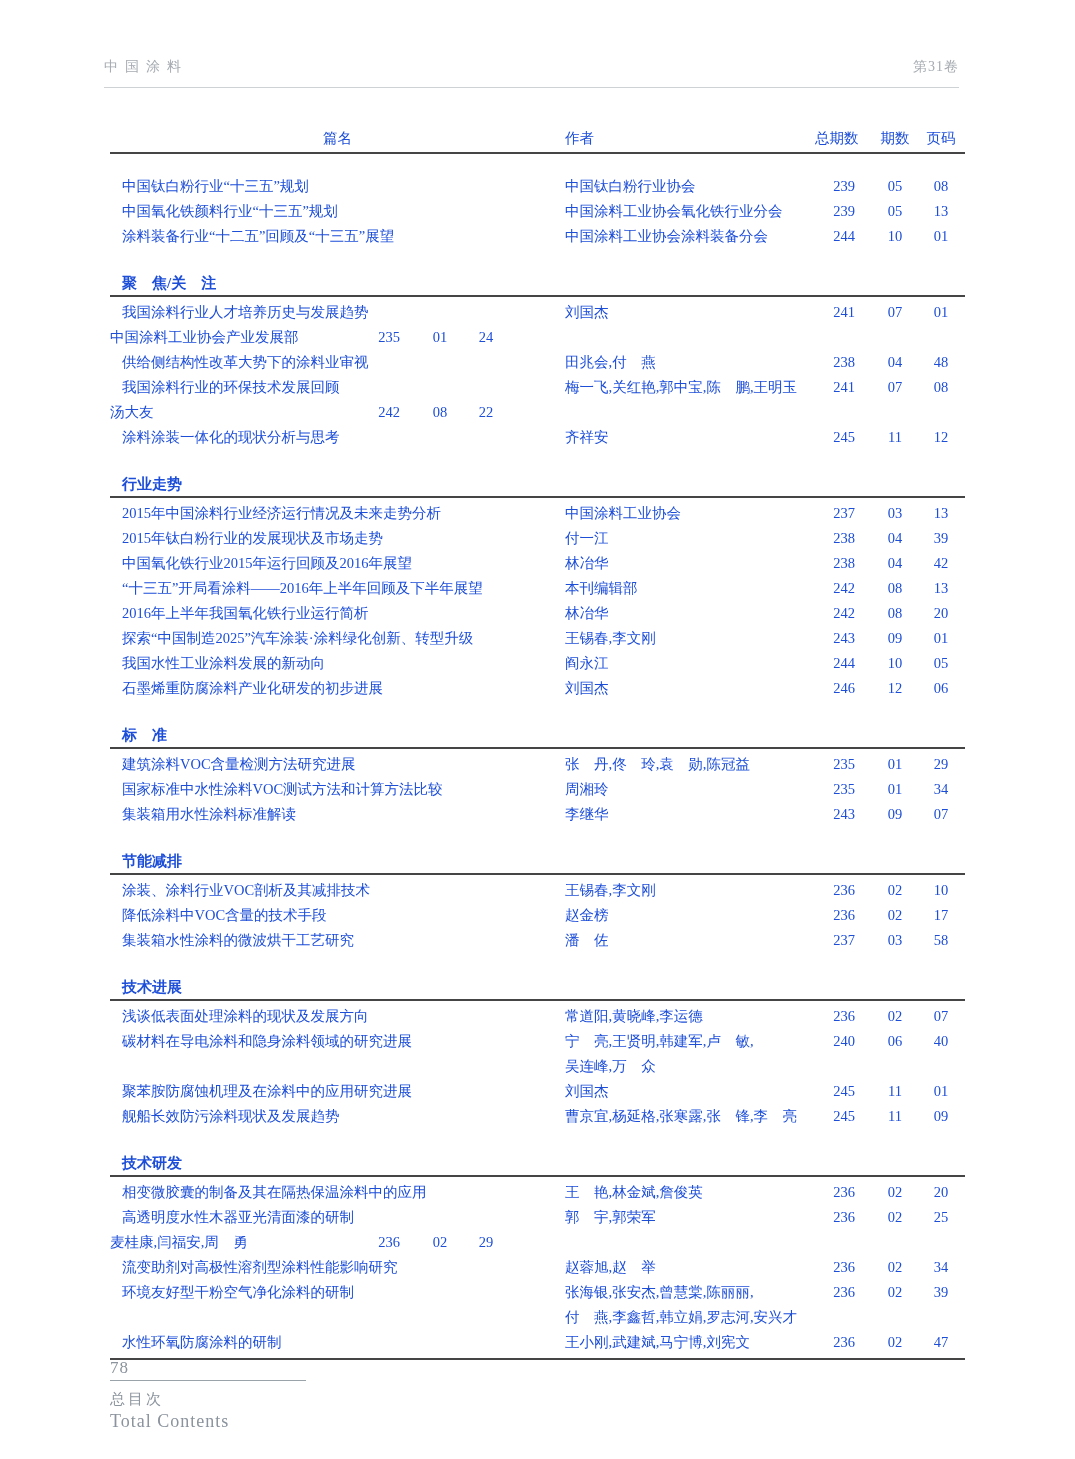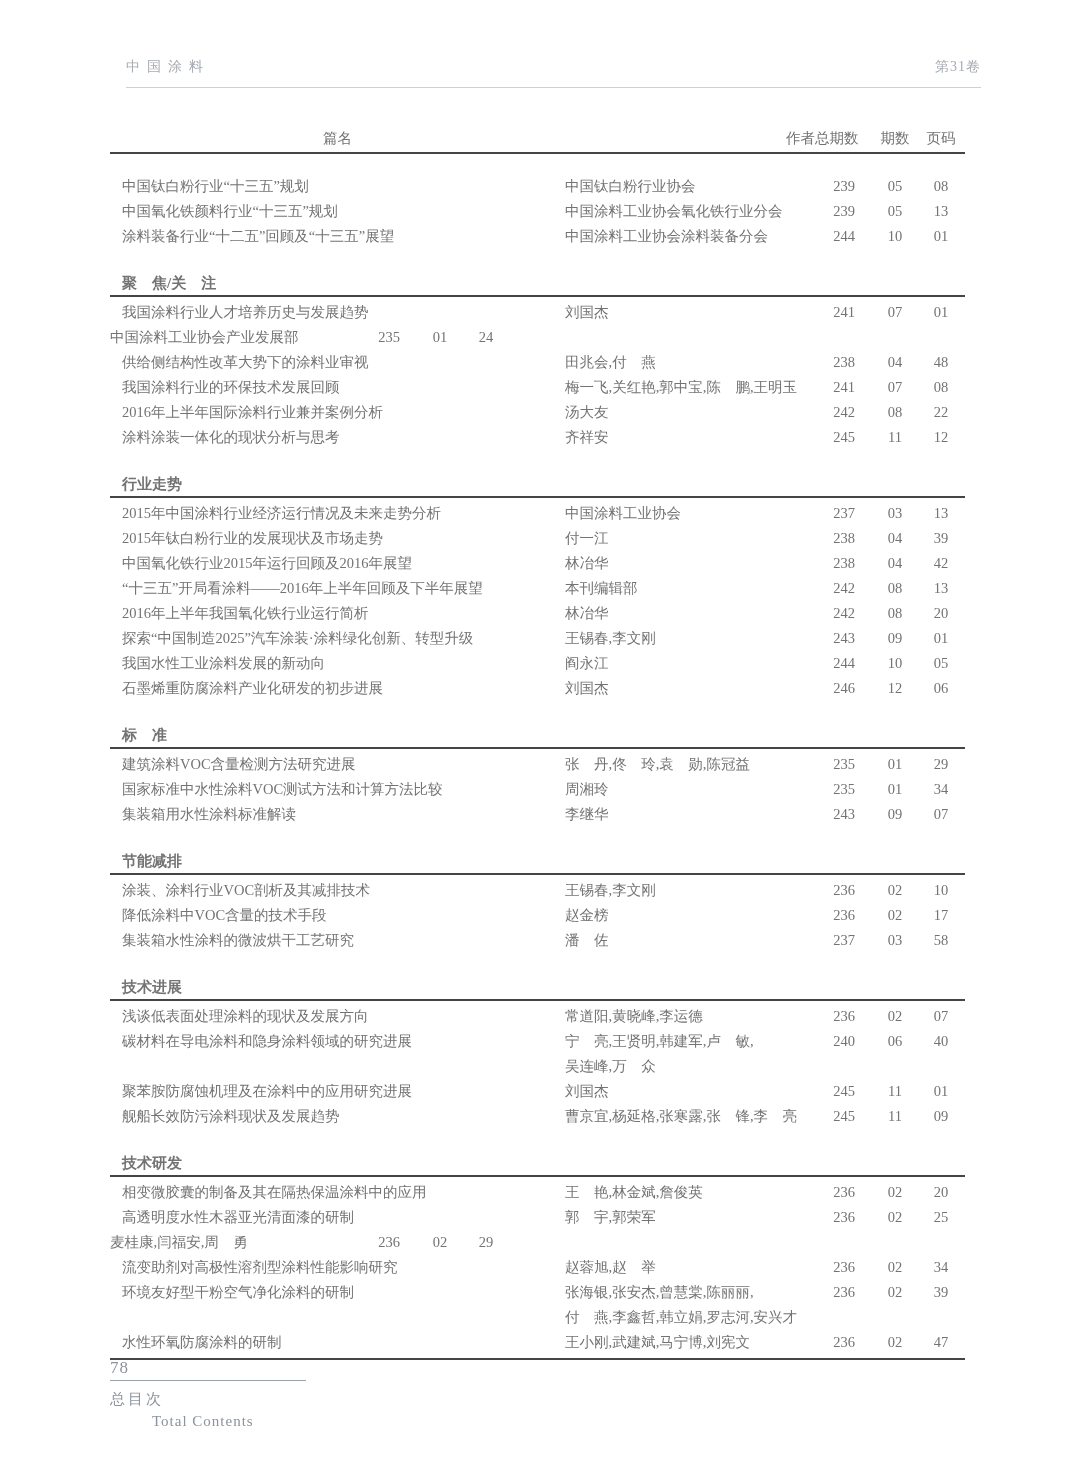--- a/index.html
+++ b/index.html
@@ -2,31 +2,31 @@
 <html><head>
 <meta charset="utf-8">
 <style>
   html,body{margin:0;padding:0;background:#e8e8e8;}
   .page{
     position:relative;width:1075px;height:1459px;background:#ffffff;
     font-family:"Liberation Serif","DejaVu Serif",serif;color:#3a3a3a;
     overflow:hidden;margin:0 auto;
   }
   .running-head{
-    position:absolute;left:126px;top:58px;width:855px;
+    position:absolute;left:104px;top:58px;width:855px;
     display:flex;justify-content:space-between;align-items:flex-end;
     color:#a6abb1;font-size:14px;padding-bottom:11px;border-bottom:1px solid #cfd2d5;
   }
   .journal-title{letter-spacing:7px;}
   .volume-label{letter-spacing:1px;}
 
-  .content{position:absolute;left:110px;top:128px;width:855px;font-size:14.5px;color:#737373;}
+  .content{position:absolute;left:110px;top:128px;width:855px;font-size:14.5px;color:#1d4ed8;}
   .col-head{display:flex;line-height:20px;padding-bottom:4px;border-bottom:2px solid #454545;}
   .ch-title{width:455px;text-align:center;}
-  .ch-author{width:250px;text-align:right;}
+  .ch-author{width:250px;text-align:left;}
   .ch-total{width:58px;text-align:left;}
   .ch-issue{width:44px;text-align:center;}
   .ch-page{width:48px;text-align:center;}
 
   .section{margin-top:24px;}
   .section.no-title{margin-top:20px;}
   .section-title{font-weight:bold;font-size:15px;line-height:20px;margin:0 0 2px 0;padding-left:12px;}
   .section-rule{border-bottom:2px solid #454545;margin-bottom:3px;}
 
   .row{display:flex;align-items:flex-start;line-height:25px;min-height:25px;}
@@ -35,21 +35,21 @@
   .c-total{width:58px;text-align:center;}
   .c-issue{width:44px;text-align:center;}
   .c-page{width:48px;text-align:center;}
 
   .table-bottom-rule{border-bottom:2px solid #454545;margin-top:3px;}
 
   .footer{position:absolute;left:110px;top:1358px;width:855px;color:#8b939d;}
   .page-num{font-size:17px;line-height:20px;letter-spacing:1px;}
   .footer-rule{width:196px;border-bottom:1px solid #9aa2aa;margin-top:2px;margin-bottom:8px;}
   .footer-cn{font-size:15px;letter-spacing:3px;line-height:20px;}
-  .footer-en{font-size:15px;letter-spacing:1px;line-height:18px;margin-top:3px;margin-left:42px;}
+  .footer-en{font-size:18px;letter-spacing:1px;line-height:18px;margin-top:3px;}
 </style>
 </head>
 <body>
 
 <div class="page">
 
   <div class="running-head">
     <span class="journal-title">中国涂料</span>
     <span class="volume-label">第31卷</span>
   </div>
@@ -114,21 +114,20 @@
     <div class="c-page">48</div>
   </div>
             <div class="row">
     <div class="c-title">我国涂料行业的环保技术发展回顾</div>
     <div class="c-author">梅一飞,关红艳,郭中宝,陈　鹏,王明玉</div>
     <div class="c-total">241</div>
     <div class="c-issue">07</div>
     <div class="c-page">08</div>
   </div>
             <div class="row">
-    <div class="c-title">2016年上半年国际涂料行业兼并案例分析</div>
     <div class="c-author">汤大友</div>
     <div class="c-total">242</div>
     <div class="c-issue">08</div>
     <div class="c-page">22</div>
   </div>
             <div class="row">
     <div class="c-title">涂料涂装一体化的现状分析与思考</div>
     <div class="c-author">齐祥安</div>
     <div class="c-total">245</div>
     <div class="c-issue">11</div>

